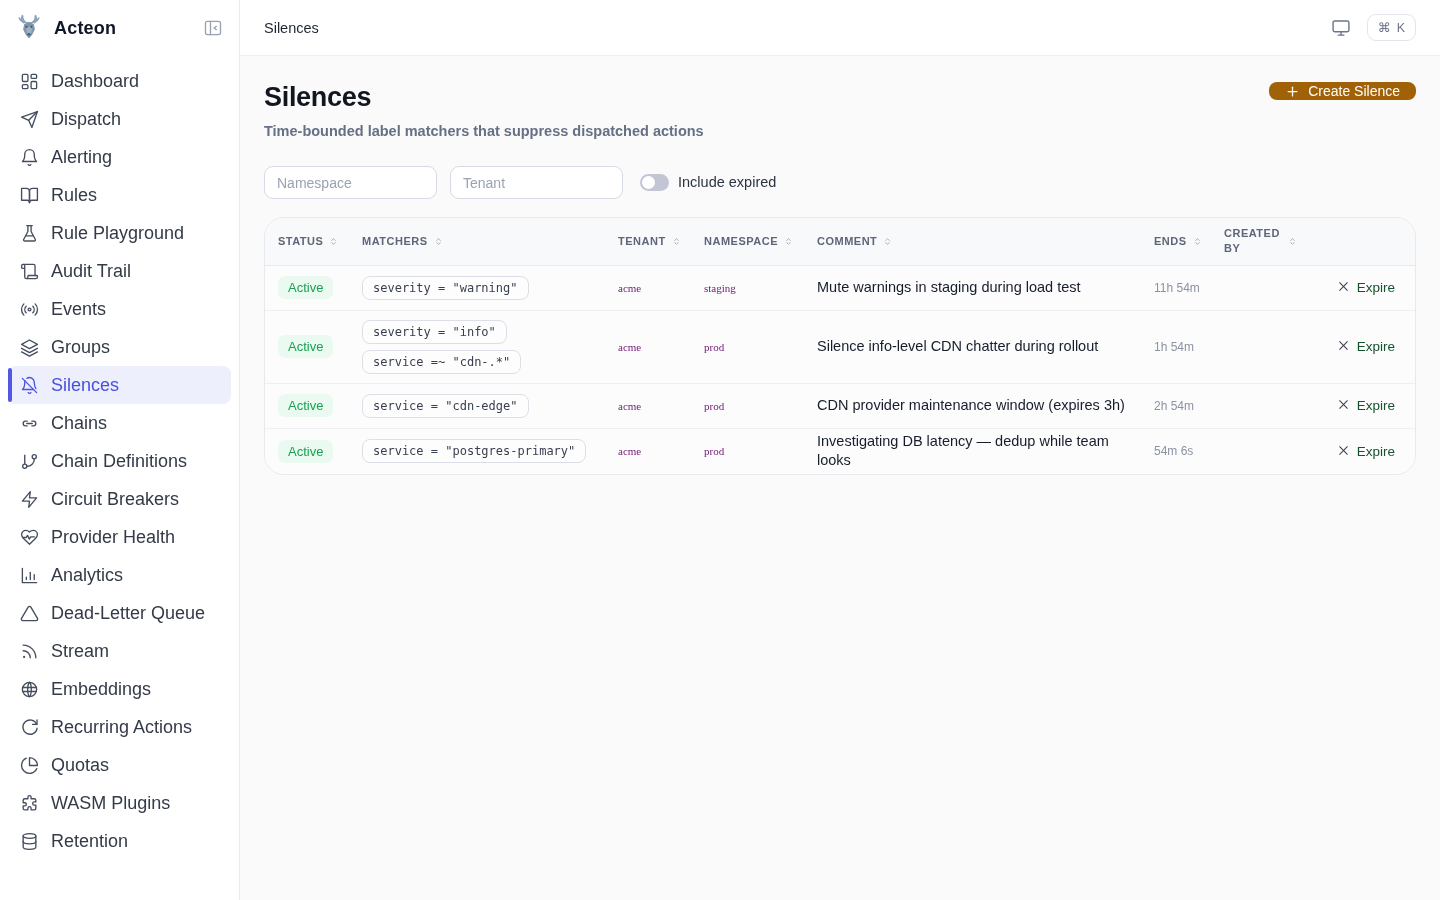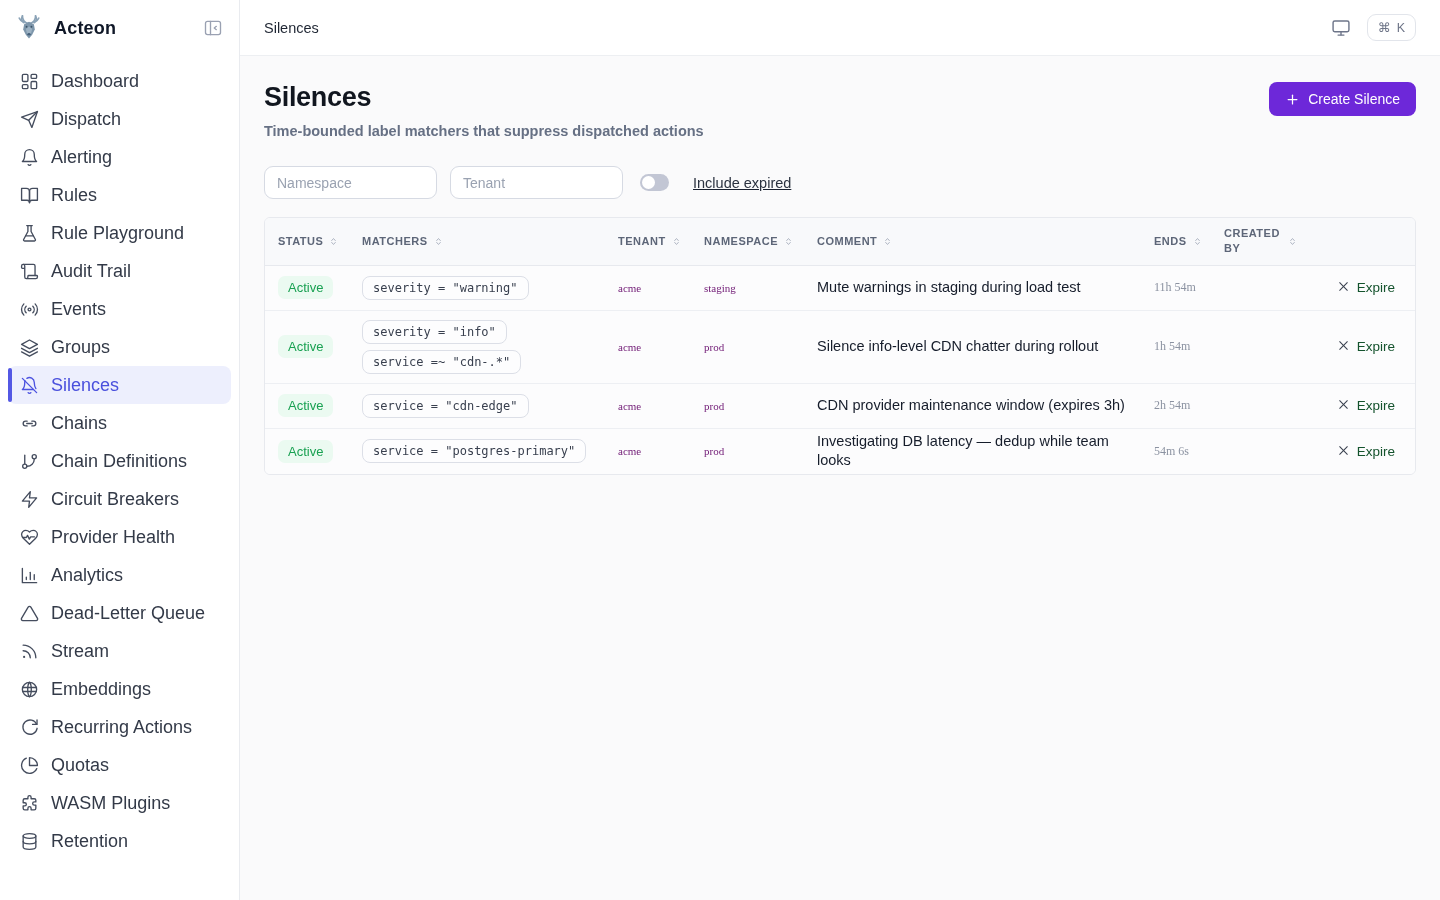--- a/index.html
+++ b/index.html
@@ -36,49 +36,49 @@
   .monitor-btn { background:none; border:none; padding:0; cursor:pointer; }
   .monitor-btn svg { width:20px; height:20px; stroke:#6d7589; fill:none; stroke-width:1.7; stroke-linecap:round; stroke-linejoin:round; }
   .kbd-pill { display:flex; align-items:center; gap:6px; border:1px solid #e2e5eb; border-radius:9px; padding:5px 10px; background:#fff; color:#6d7487; font-size:12.5px; cursor:pointer; }
   .kbd-pill .cmd { font-size:13px; }
 
   .content { flex:1; background:#fafafb; padding:24px; overflow:hidden; }
 
   .page-head { display:flex; align-items:flex-start; justify-content:space-between; }
   .page-title { margin:2px 0 0; font-size:27px; font-weight:700; color:#11161f; letter-spacing:-.3px; }
   .page-subtitle { margin-top:10px; font-size:14.5px; color:#667084;font-weight:bold; }
-  .create-btn { margin-top:2px; display:flex; align-items:center; gap:8px; height:34px; padding:0 16px; background:#6d28d9; color:#fff; border:none; border-radius:8px; font-size:14px; font-family:inherit; cursor:pointer; }
+  .create-btn { margin-top:2px; display:flex; align-items:center; gap:8px; height:18px; padding:0 16px; background:#a16207; color:#fff; border:none; border-radius:8px; font-size:14px; font-family:inherit; cursor:pointer; }
   .create-btn svg { width:15px; height:15px; stroke:#fff; fill:none; stroke-width:2; stroke-linecap:round; }
 
   .filters { display:flex; align-items:center; margin-top:27px; }
   .filter-input { width:173px; height:33px; border:1px solid #d6dae3; border-radius:9px; padding:0 12px; font-size:14px; font-family:inherit; color:#1a2130; background:#fff; outline:none; }
   .filter-input::placeholder { color:#9aa2b1; }
   .filter-input + .filter-input { margin-left:13px; }
-  .toggle-wrap { display:flex; align-items:flex-end; gap:24px; margin-left:17px; cursor:pointer;text-decoration:underline; }
+  .toggle-wrap { display:flex; align-items:flex-start; gap:9px; margin-left:17px; cursor:pointer; }
   .toggle { width:29px; height:17px; border-radius:9px; background:#c2c6d4; position:relative; flex:none; }
   .toggle-knob { position:absolute; left:2px; top:2px; width:13px; height:13px; border-radius:50%; background:#fff; }
   .toggle-label { font-size:14.5px; color:#2c3341; }
 
   
-  .table-card { margin-top:18px; background:#fcfcfd; border:1px solid #e7e9ee; border-radius:6px; overflow:hidden; }
+  .table-card { margin-top:18px; background:#fcfcfd; border:1px solid #e7e9ee; border-radius:20px; overflow:hidden; }
   .trow { display:grid; grid-template-columns:84px 256px 86px 113px 337px 70px 90px 1fr; align-items:center; padding-left:13px; }
   .thead { background:#f8f9fb; border-bottom:1px solid #e7e9ee; min-height:47px; }
   .th { display:flex; align-items:center; gap:5px; padding:8px 10px 8px 0; font-size:11px; font-weight:700; letter-spacing:.5px; text-transform:uppercase; color:#5d6678; cursor:pointer; line-height:1.4; }
   .th svg { width:11px; height:11px; stroke:#a9afbd; fill:none; stroke-width:2; stroke-linecap:round; stroke-linejoin:round; flex:none; }
 
   .row { border-bottom:1px solid #edeff3; min-height:45px; background:#fcfcfd; }
   .row:last-child { border-bottom:none; }
   .row.tall { min-height:63px; }
 
   .badge { display:inline-block; background:#ebfaf1; color:#19a152; font-size:13px; padding:4px 10px; border-radius:7px; }
   .chips { display:flex; flex-direction:column; align-items:flex-start; gap:6px; padding:9px 0; }
   .chip { font-family:"DejaVu Sans Mono", monospace; font-size:12px; color:#39404f; border:1px solid #dcdfe7; background:#fdfdfe; border-radius:8px; padding:4px 10px; white-space:nowrap; }
   .mono-cell { font-family:Liberation Serif, serif; font-size:11px; color:#701a75; }
   .comment-cell { font-size:14.5px; color:#161d2b; padding-right:12px; line-height:1.3; }
-  .ends-cell { font-family:Liberation Serif, serif; font-size:12px; color:#8b92a1; white-space:nowrap; }
+  .ends-cell { font-family:Liberation Sans, sans-serif; font-size:12px; color:#8b92a1; white-space:nowrap; }
   .action-cell { display:flex; justify-content:flex-end; padding-right:14px; }
   .expire-btn { display:flex; align-items:flex-start; gap:7px; font-size:13.5px; color:#14532d; background:none; border:none; padding:4px 6px; font-family:inherit; cursor:pointer; }
   .expire-btn svg { width:13px; height:13px; stroke:#3a4150; fill:none; stroke-width:2; stroke-linecap:round; }
 </style>
 </head>
 <body>
 
 <aside class="sidebar">
   <div class="brand">
     <span>

